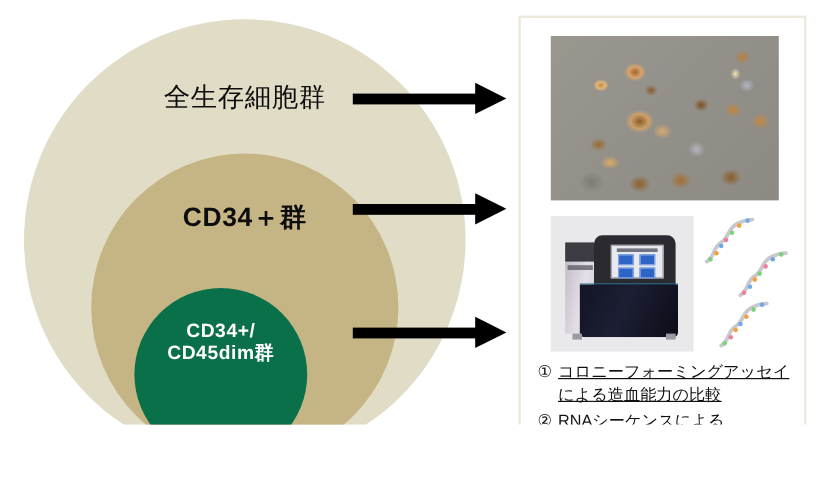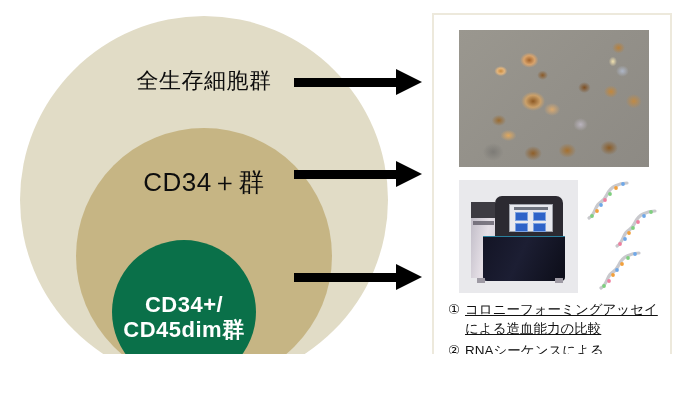--- a/index.html
+++ b/index.html
@@ -54,31 +54,31 @@
     left: 20px;
     top: 68px;
     width: 368px;
     font-size: 22px;
     color: #0d0d0d;
   }
   #label-middle {
     left: 76px;
     top: 168px;
     width: 256px;
-    font-size: 26px;
+    font-size: 22px;
     color: #0d0d0d;
+    font-weight: bold;
   }
   #label-inner {
     left: 112px;
     top: 268px;
     width: 144px;
-    font-size: 22px;
+    font-size: 16px;
     font-weight: bold;
     color: #ffffff;
-    margin-top: 24px;
   }
 
   
   .arrow {
     position: absolute;
     height: 26px;
     width: 128px;
   }
   .arrow .shaft {
     position: absolute;

